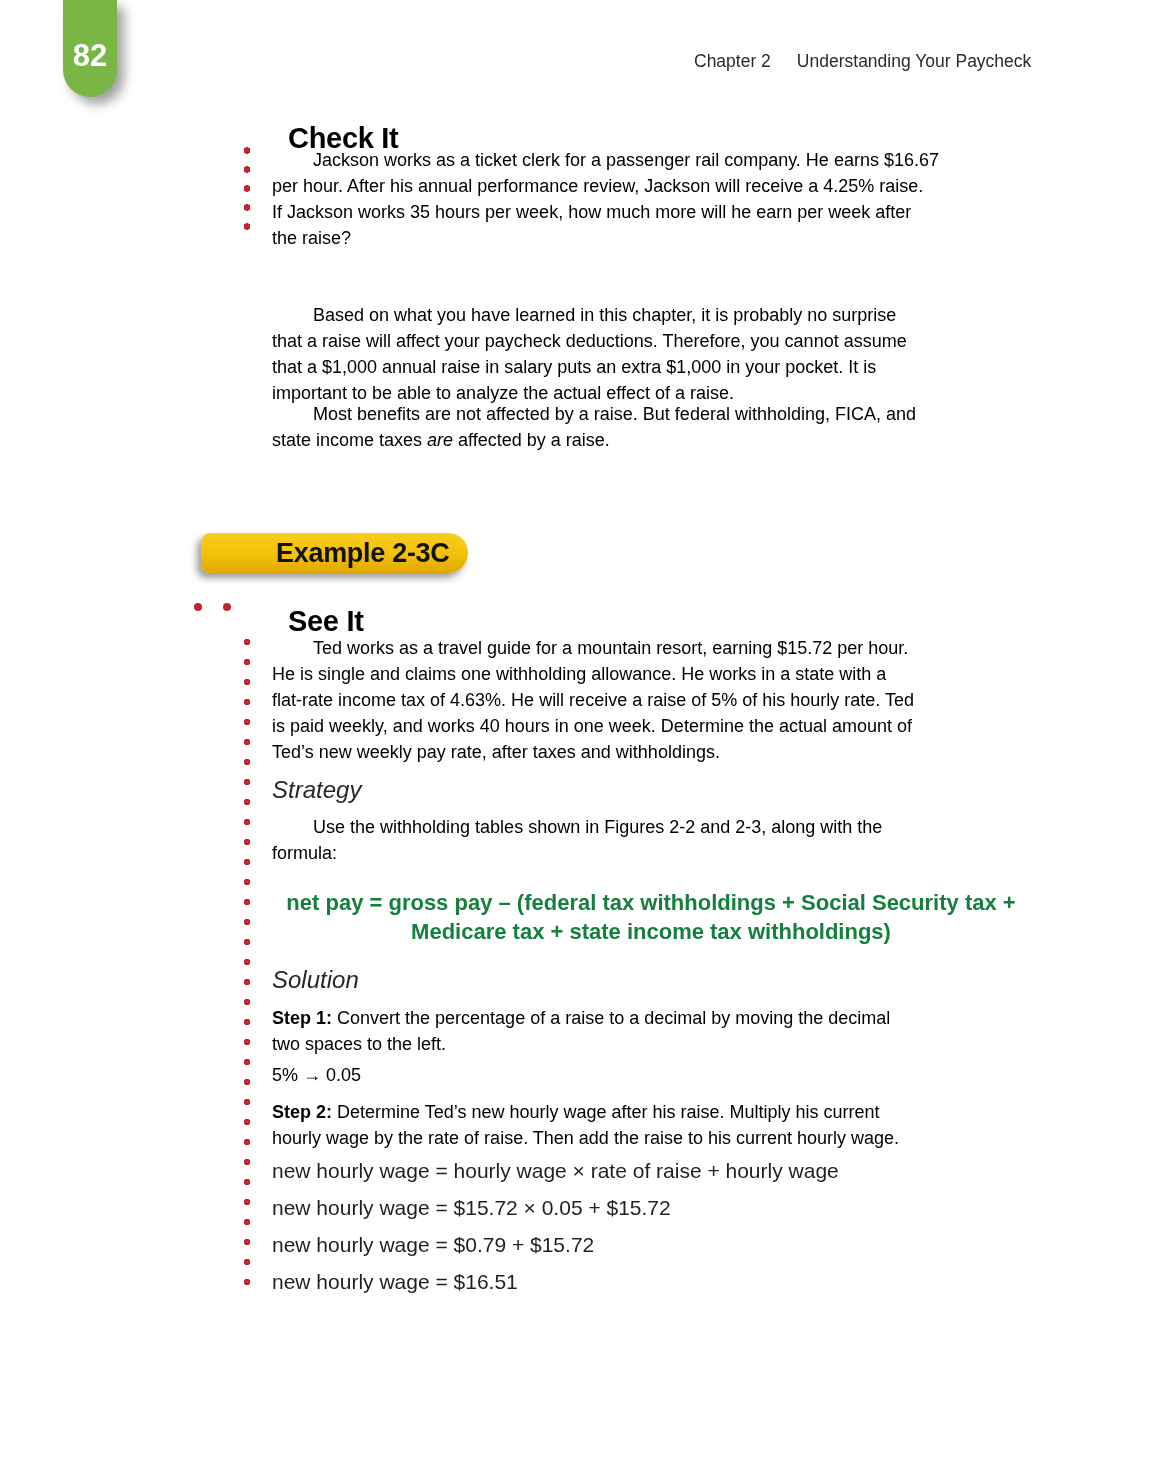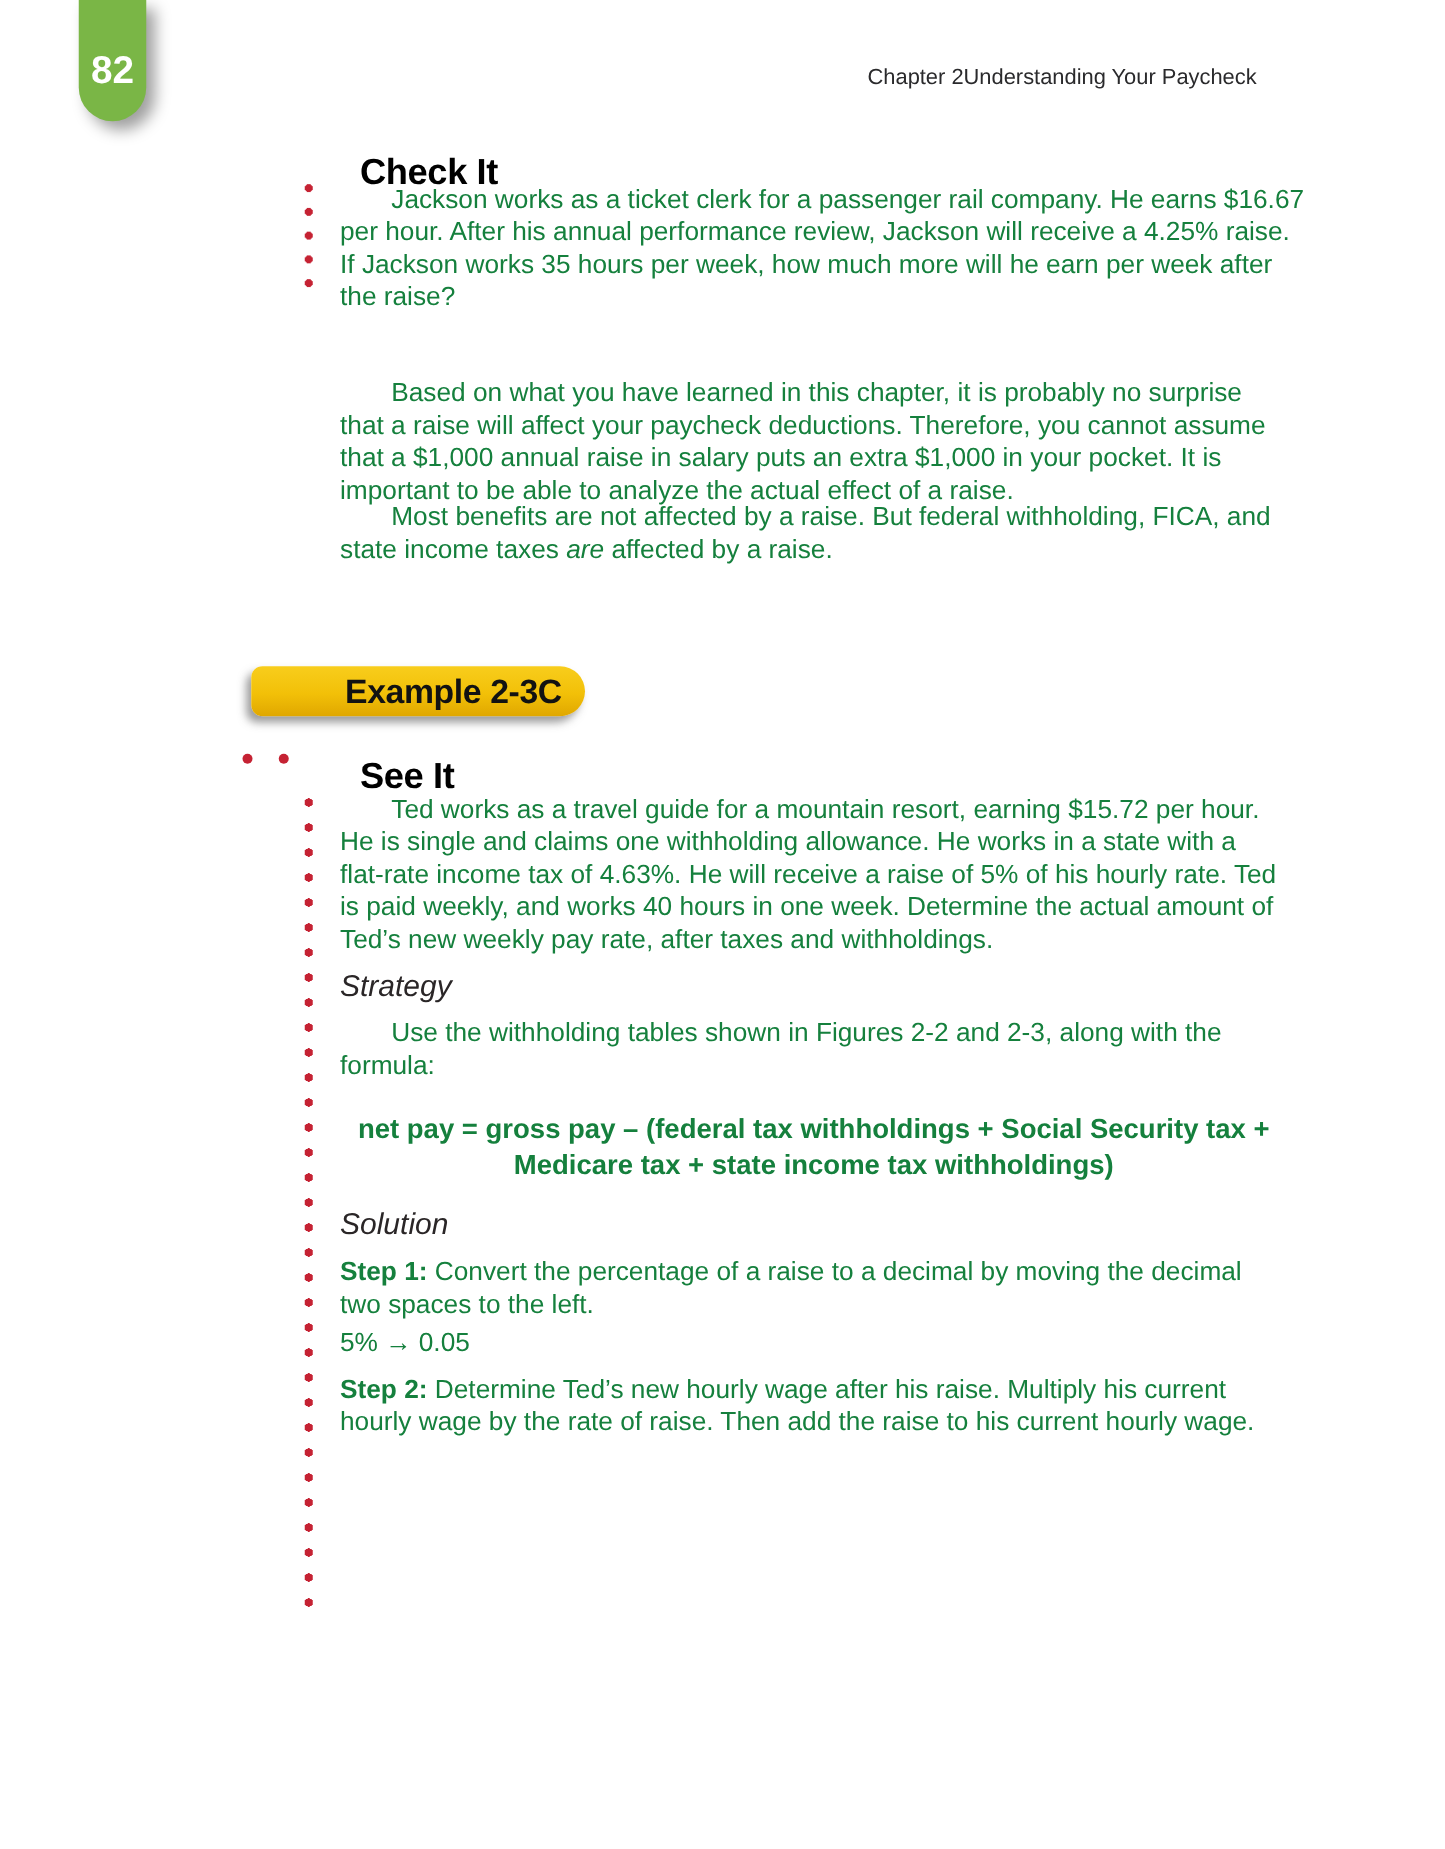--- a/index.html
+++ b/index.html
@@ -40,21 +40,21 @@
     font-weight: bold;
   }
   .chapter-header {
     position: absolute;
     top: 51px;
     left: 694px;
     font-size: 17.5px;
     color: #2a2a2c;
     white-space: nowrap;
   }
-  .chapter-header .chapter-title { }
+  .chapter-header .chapter-title { margin-left: 26px; }
 
   
   .red-heading {
     position: absolute;
     margin: 16px;
     left: 272px;
     font-size: 29px;
     font-weight: bold;
     color: #000000;
     letter-spacing: -0.3px;
@@ -72,24 +72,24 @@
     color: #2a2627;
   }
   .strategy-heading { top: 776px; }
   .solution-heading { top: 966px; }
 
   
   .body-text {
     position: absolute;
     left: 272px;
     width: 790px;
-    font-size: 21px;
+    font-size: 18px;
     line-height: 26px;
     white-space: pre-line;
-    color: #15803d;
+    color: #000000;
   }
   .indent { text-indent: 41px; }
   .check-body    { top: 147px; }
   .para1         { top: 302px; }
   .para2         { top: 401px; }
   .see-body      { top: 635px; }
   .strategy-body { top: 814px; }
   .step1         { top: 1005px; }
   .step1-eq      { top: 1062px; }
   .step2         { top: 1099px; }
@@ -228,14 +228,20 @@
   <h3 class="italic-heading solution-heading">Solution</h3>
 
   <div class="body-text step1"><b>Step 1:</b><span> Convert the percentage of a raise to a decimal by moving the decimal
 two spaces to the left.</span></div>
 
   <div class="body-text step1-eq">5% → 0.05</div>
 
   <div class="body-text step2"><b>Step 2:</b><span> Determine Ted’s new hourly wage after his raise. Multiply his current
 hourly wage by the rate of raise. Then add the raise to his current hourly wage.</span></div>
 
+  <div class="equations">
+    <div class="eq-line">new hourly wage = hourly wage × rate of raise + hourly wage</div>
+    <div class="eq-line">new hourly wage = $15.72 × 0.05 + $15.72</div>
+    <div class="eq-line">new hourly wage = $0.79 + $15.72</div>
+    <div class="eq-line">new hourly wage = $16.51</div>
+  </div>
 
 </div>
 
 </body></html>

